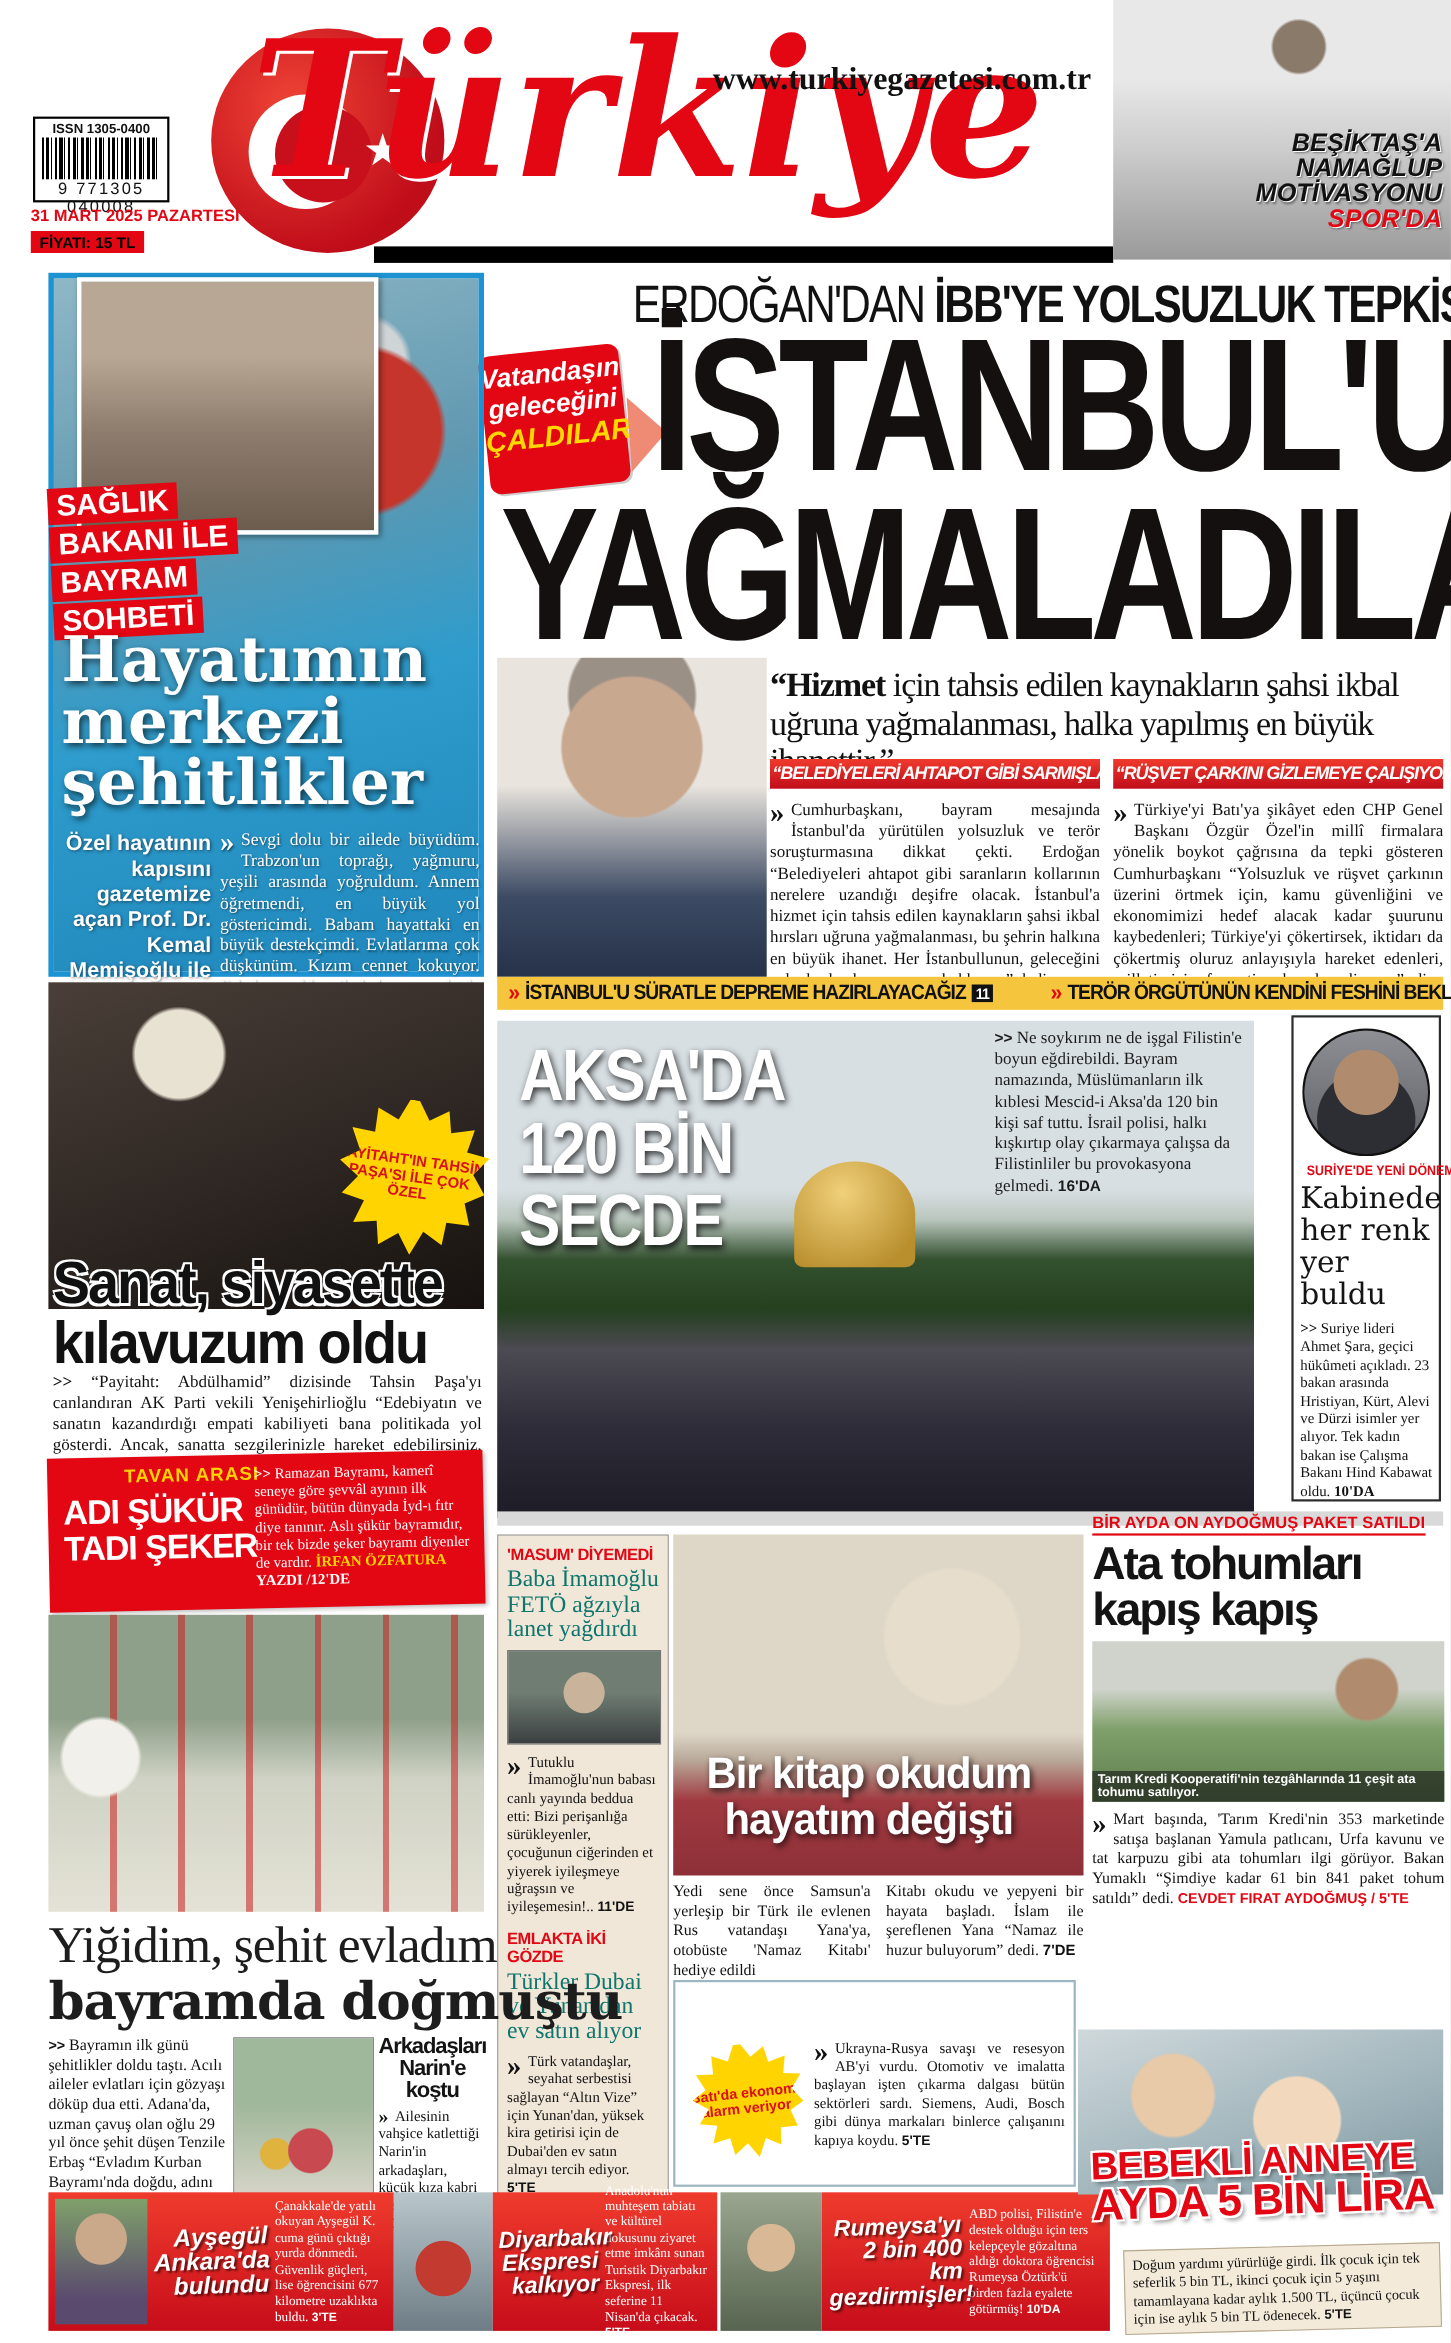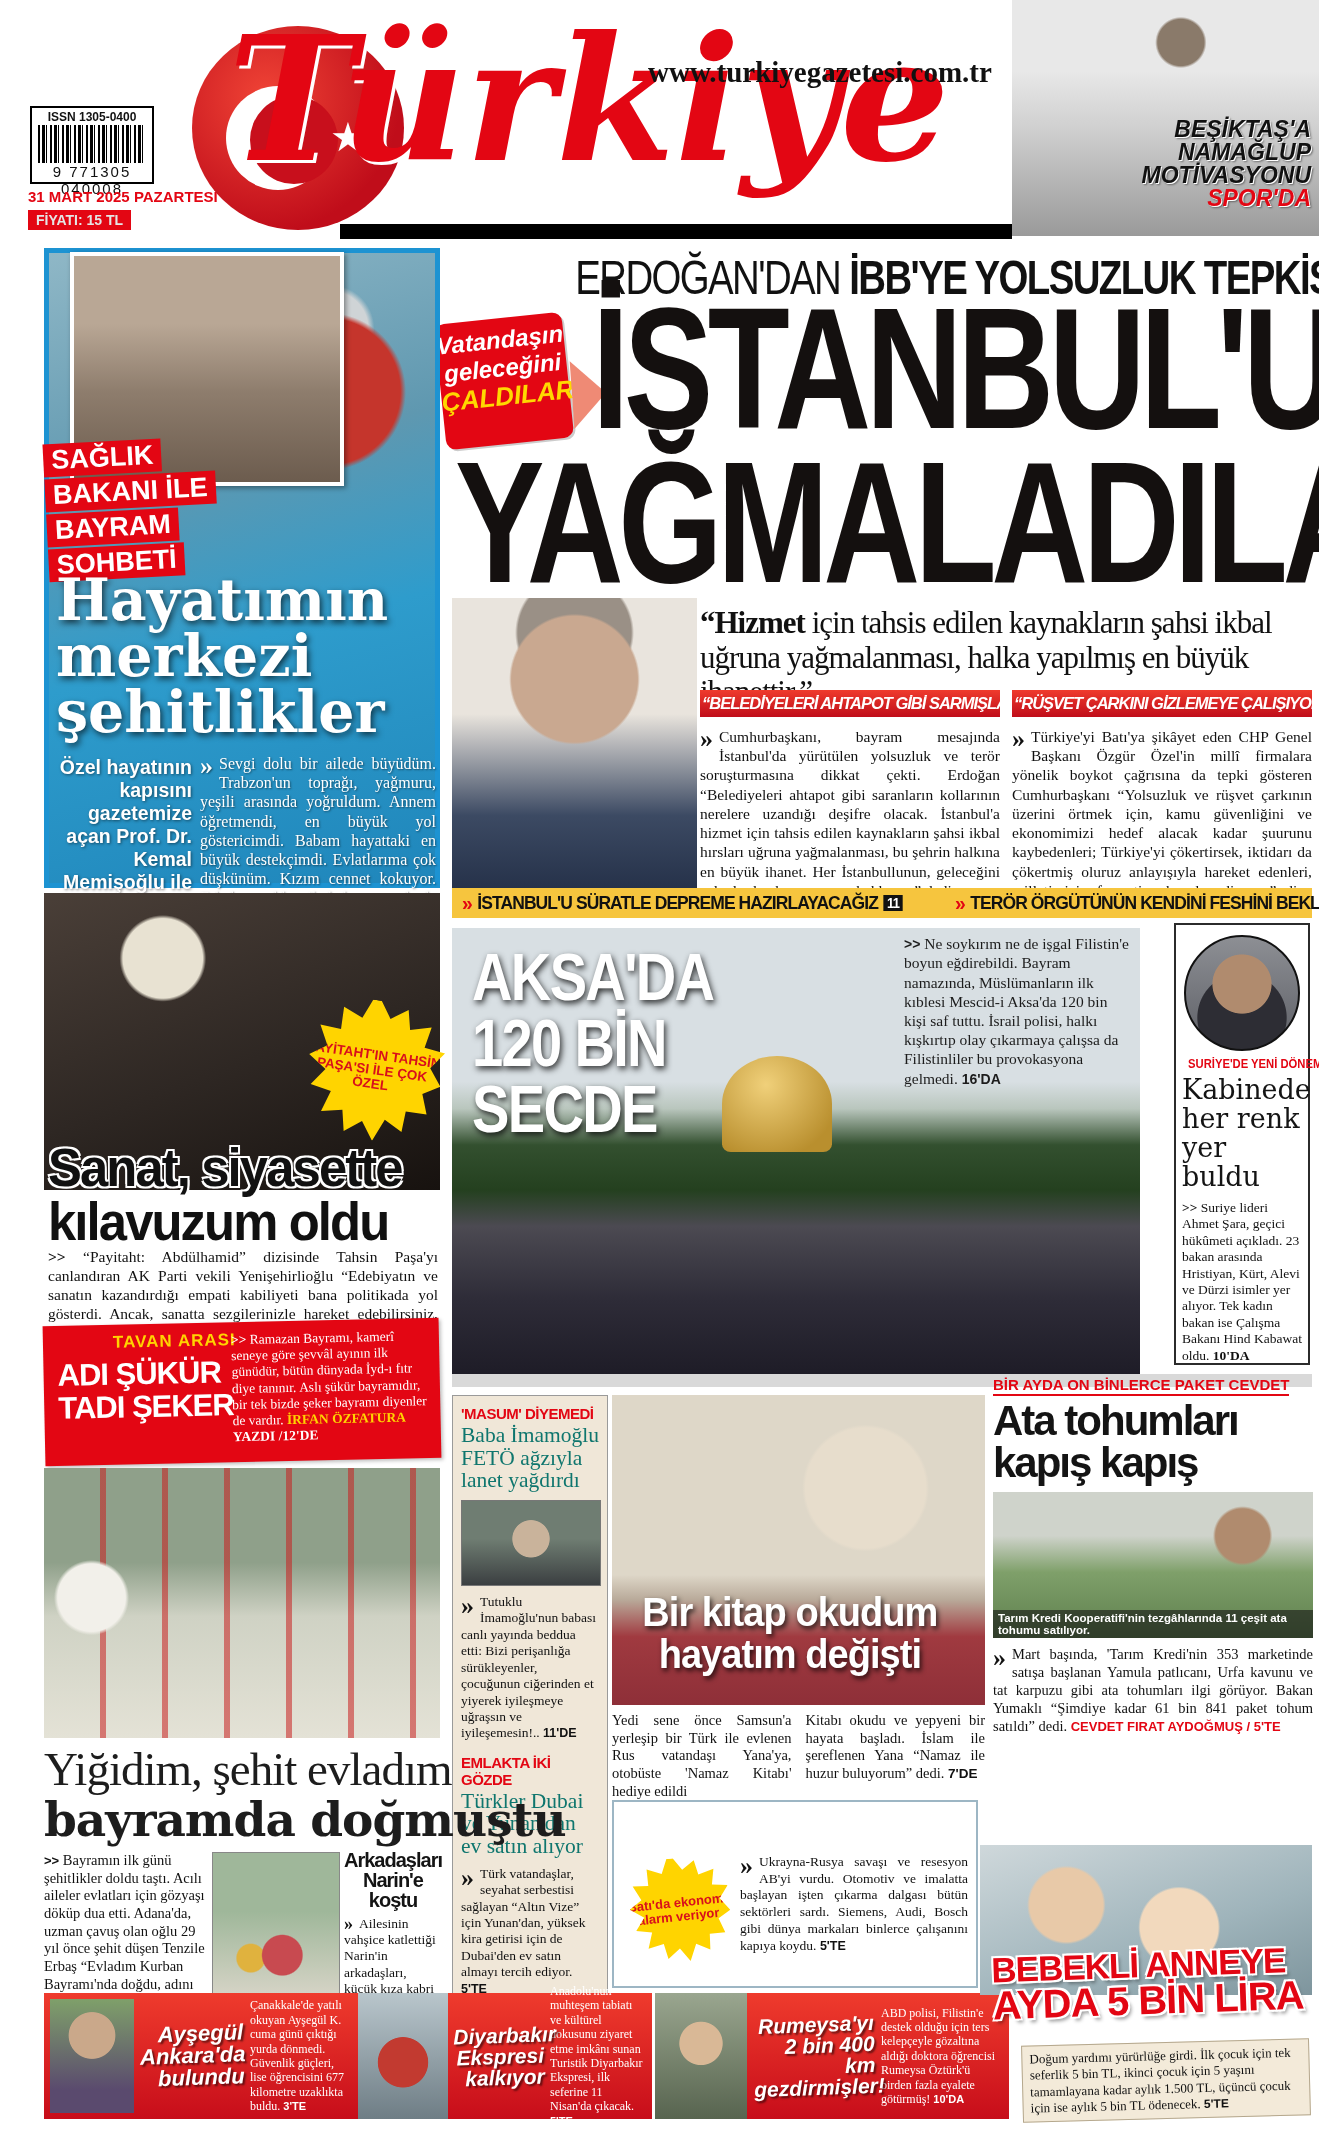--- a/index.html
+++ b/index.html
@@ -8,21 +8,21 @@
   .abs{position:absolute;}
   .photo{background:#ccc;}
   .wt{color:#fff;}
   .red{color:#e30613;}
   
   .issn-box{left:30px;top:106px;width:120px;height:74px;border:2px solid #000;background:#fff;text-align:center;}
   .issn-box .t{font-weight:bold;font-size:12px;margin-top:2px;}
   .bars{height:38px;margin:1px 6px 0 6px;background:repeating-linear-gradient(90deg,#000 0 2px,#fff 2px 4px,#000 4px 7px,#fff 7px 8px,#000 8px 9px,#fff 9px 12px);}
   .digits{font-size:15px;letter-spacing:2px;}
   .date{left:28px;top:188px;color:#e30613;font-weight:bold;font-size:15px;}
-  .price{left:28px;top:210px;background:#e30613;color:#e5e5e5;font-weight:bold;font-size:14px;padding:2px 8px;}
+  .price{left:28px;top:210px;background:#e30613;color:#000000;font-weight:bold;font-size:14px;padding:2px 8px;}
   .flag{left:192px;top:26px;width:212px;height:204px;border-radius:50%;
         background:radial-gradient(circle at 35% 35%,#f04436,#c00d1a 70%);}
   .cres-o{position:absolute;left:34px;top:60px;width:104px;height:104px;border-radius:50%;background:#fff;}
   .cres-i{position:absolute;left:58px;top:70px;width:88px;height:88px;border-radius:50%;background:#c80f1c;}
   .flag-star{position:absolute;left:138px;top:88px;color:#fff;font-size:40px;font-family:"DejaVu Sans",sans-serif;}
   .logo{left:228px;top:14px;font-family:"DejaVu Serif",serif;font-style:italic;font-weight:bold;
         font-size:172px;line-height:1;color:#e30613;text-shadow:3px 3px 0 #fff;}
   .site{left:648px;top:56px;width:340px;text-align:right;font-weight:bold;font-size:29px;font-family:"Liberation Serif",serif;}
   .blackbar{left:340px;top:224px;width:672px;height:15px;background:#000;}
   .soccer{left:1012px;top:0;width:307px;height:236px;background:
@@ -333,21 +333,21 @@
   </div>
 
   <div class="abs avrupa">
     <div class="av-star">
         <div class="t">Batı'da ekonomi alarm veriyor</div>
       </div>
     <div class="av-bd"><span class="gmark">»</span><span> Ukrayna-Rusya savaşı ve resesyon AB'yi vurdu. Otomotiv ve imalatta başlayan işten çıkarma dalgası bütün sektörleri sardı. Siemens, Audi, Bosch gibi dünya markaları binlerce çalışanını kapıya koydu. </span><b>5'TE</b></div>
   </div>
 
   <div class="abs tohum">
-    <div class="to-lbl">BİR AYDA ON BİNLERCE PAKET CEVDET</div>
+    <div class="to-lbl">BİR AYDA ON AYDOĞMUŞ PAKET SATILDI</div>
     <div class="to-h">
       <div>Ata tohumları</div>
       <div>kapış kapış</div>
     </div>
     <div class="to-ph">
       <div class="to-cap">Tarım Kredi Kooperatifi'nin tezgâhlarında 11 çeşit ata tohumu satılıyor.</div>
     </div>
     <div class="to-bd"><span class="gmark">»</span><span> Mart başında, 'Tarım Kredi'nin 353 marketinde satışa başlanan Yamula patlıcanı, Urfa kavunu ve tat karpuzu gibi ata tohumları ilgi görüyor. Bakan Yumaklı “Şimdiye kadar 61 bin 841 paket tohum satıldı” dedi. </span><span class="to-cr">CEVDET FIRAT AYDOĞMUŞ / 5'TE</span></div>
   </div>
 

